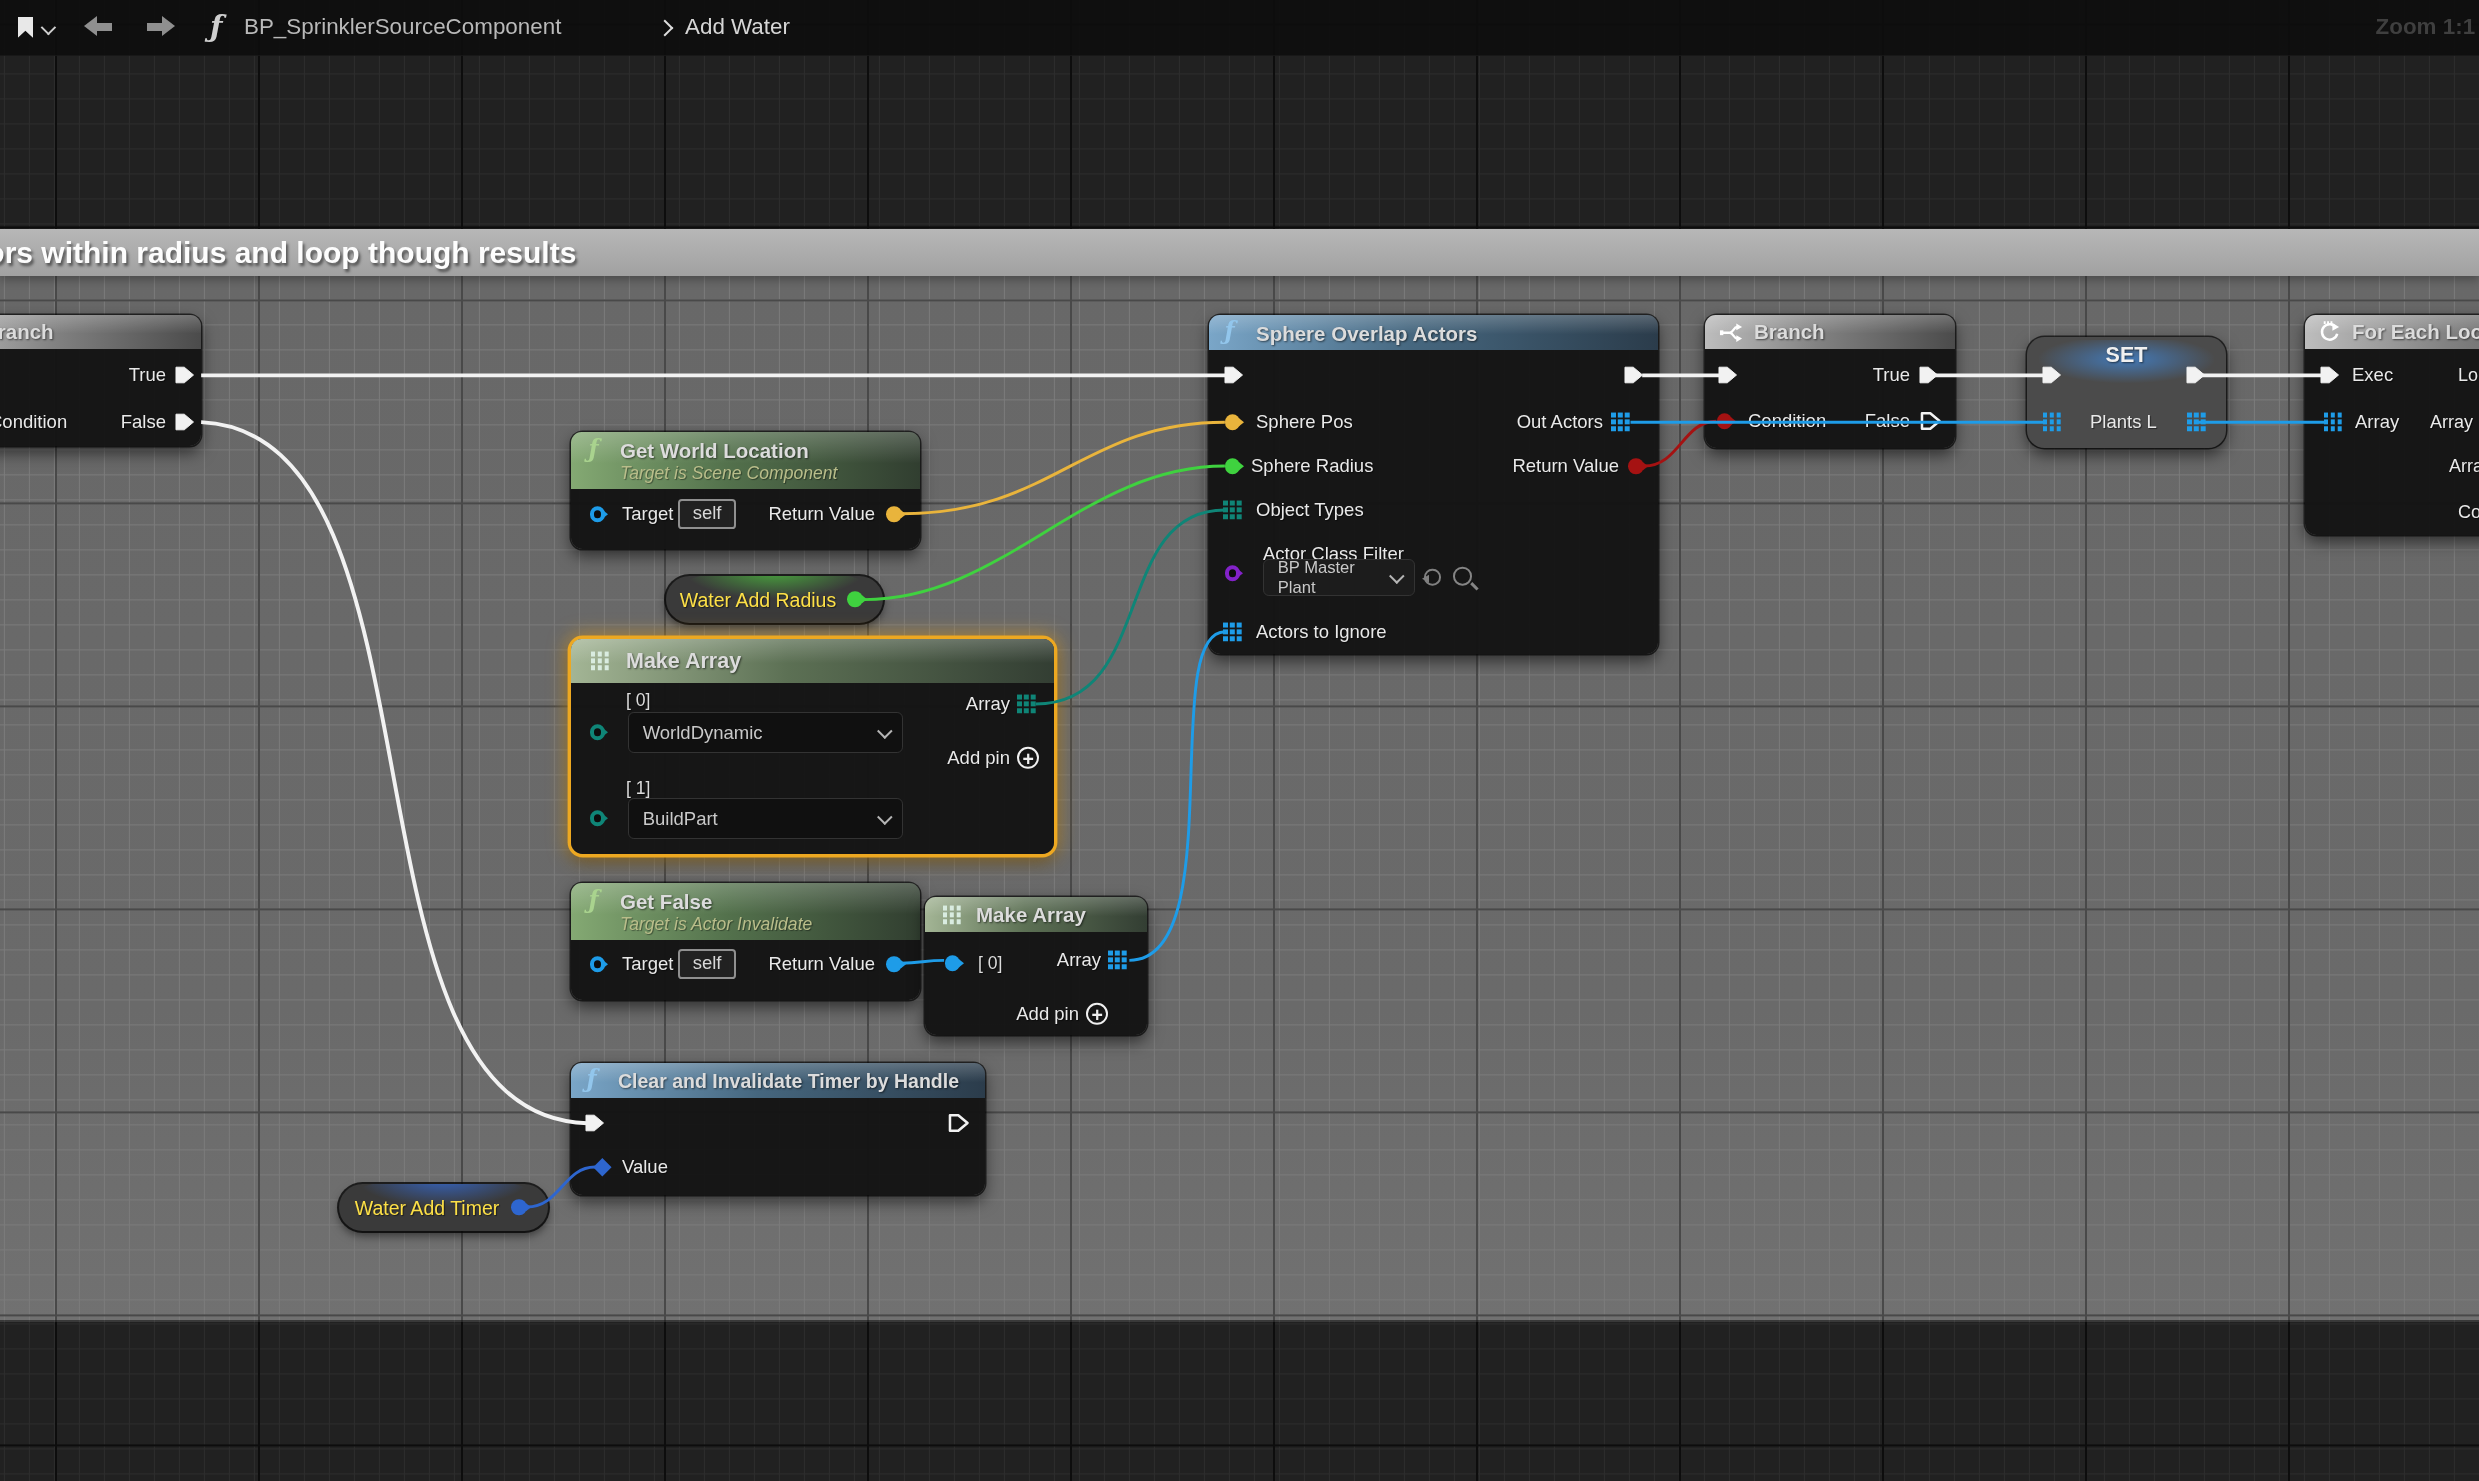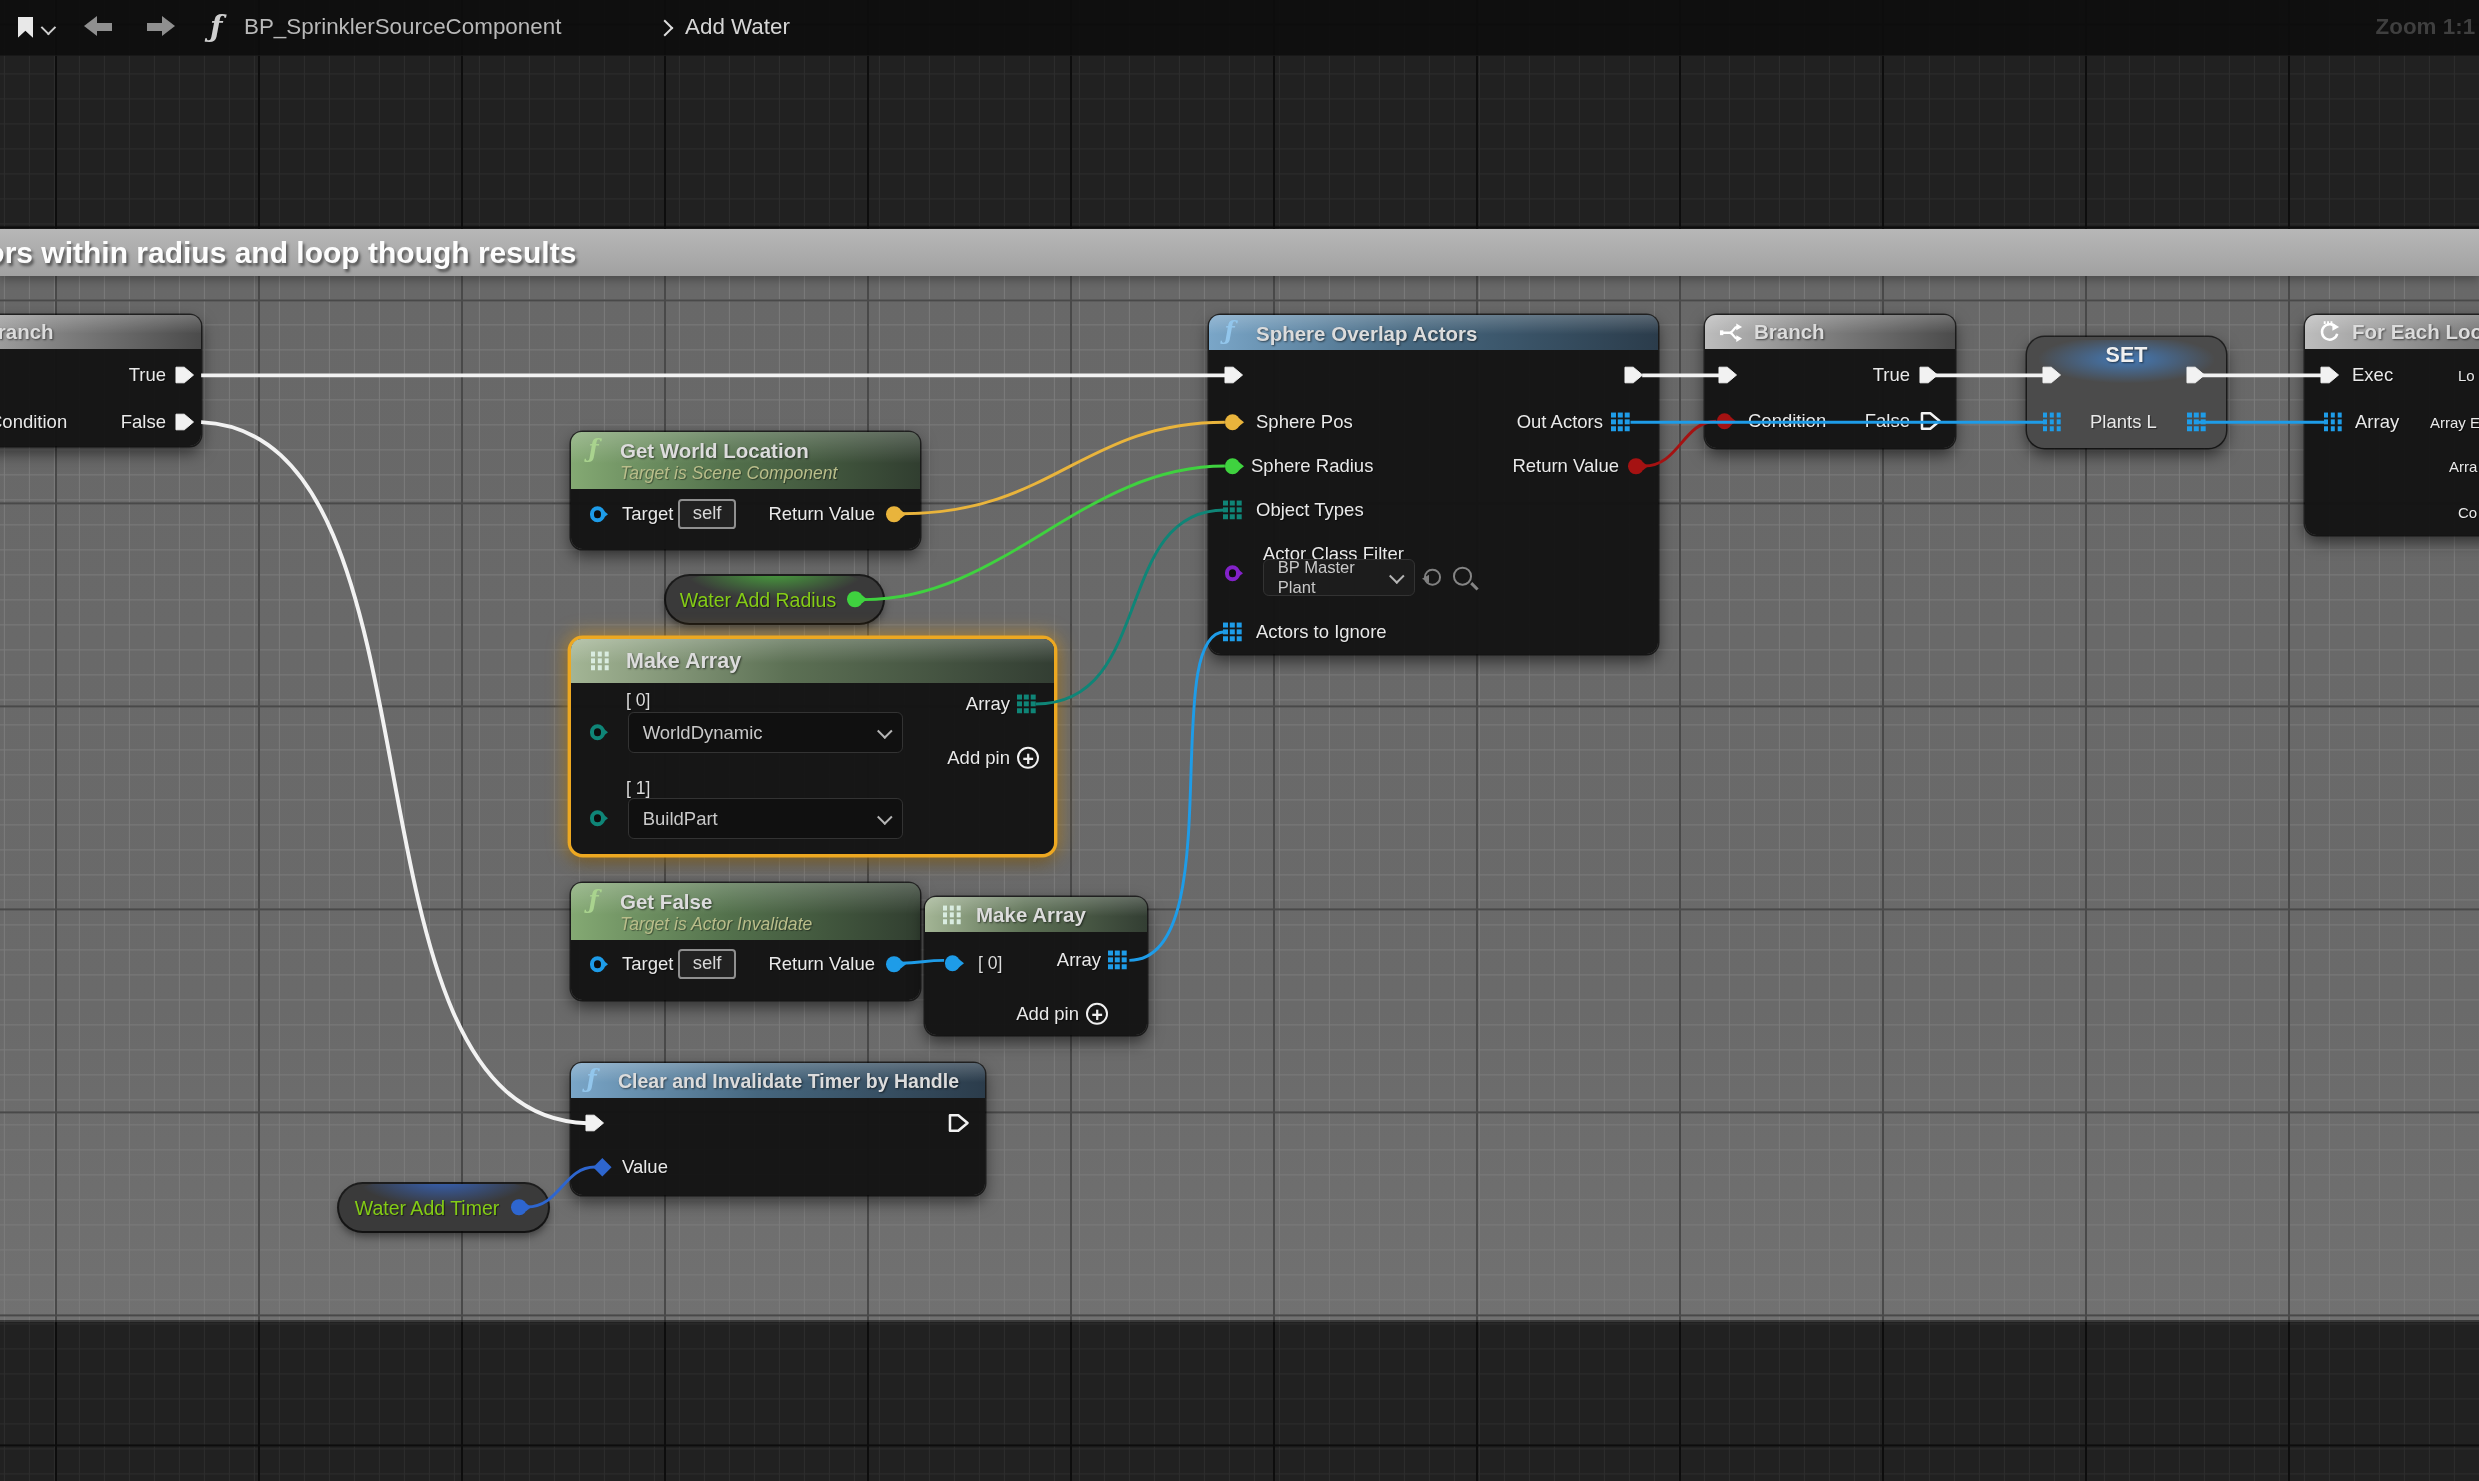--- a/index.html
+++ b/index.html
@@ -101,36 +101,36 @@
   .dropdown .dchev{width:8.8px;height:8.8px;border-right:2.4px solid #b5b5b5;
     border-bottom:2.4px solid #b5b5b5;transform:rotate(45deg) translateY(-2px);flex:none;}
   .addpin-icon{position:absolute;transform:translateY(-50%);width:22.4px;height:22.4px;border-radius:50%;
     border:2.4px solid #f0f0f0;color:#f0f0f0;font-size:19.5px;font-weight:bold;line-height:20.5px;
     text-align:center;box-sizing:border-box;}
 
   .pill{position:absolute;z-index:3;background:#3a3a3a;border-radius:25px;
     box-shadow:0 4.9px 9.8px rgba(0,0,0,.5),0 0 0 2px rgba(10,10,10,.8);overflow:hidden;}
   .pill .glow{position:absolute;left:8%;right:8%;top:-5.9px;height:29px;border-radius:50%;}
   .pill .ptext{position:absolute;left:0;right:33px;top:50%;transform:translateY(-50%);
-    text-align:center;font-size:19.5px;color:#84cc16;text-shadow:1px 1px 1px rgba(0,0,0,.5);}
+    text-align:center;font-size:19.5px;color:#fde047;text-shadow:1px 1px 1px rgba(0,0,0,.5);}
 
   .set-glow{position:absolute;left:11.7px;right:11.7px;top:2.9px;height:43px;
     background:radial-gradient(ellipse at 50% 45%,rgba(62,152,255,.6),rgba(62,152,255,0) 72%);}
 
   .small-ico{position:absolute;transform:translateY(-50%);}
   .mag{width:14.6px;height:14.6px;border:2.9px solid #858585;border-radius:50%;box-sizing:content-box;}
   .mag::after{content:'';position:absolute;left:14.6px;top:15.6px;width:8.8px;height:2.9px;
     background:#858585;transform:rotate(45deg);}
   .reset-circ{width:16.6px;height:16.6px;border:2.9px solid #808080;border-radius:50%;box-sizing:border-box;}
   .reset-circ::after{content:'';position:absolute;left:-3.9px;top:3.9px;border-top:4.9px solid transparent;
     border-bottom:4.9px solid transparent;border-right:7.8px solid #808080;}
 
   .wires{position:absolute;inset:0;z-index:4;pointer-events:none;}
   .wires path{fill:none;}
-  .frag{position:absolute;transform:translateY(-50%);font-size:15px;color:#e9e9e9;white-space:nowrap;
+  .frag{position:absolute;transform:translateY(-50%);font-size:18px;color:#e9e9e9;white-space:nowrap;
     text-shadow:1px 1px 1px rgba(0,0,0,.5);}
 </style>
 </head>
 <body>
 
 <div id="stage">
   <div class="bg"></div>
 
   <div class="comment-body"></div>
   <div class="comment-head">

